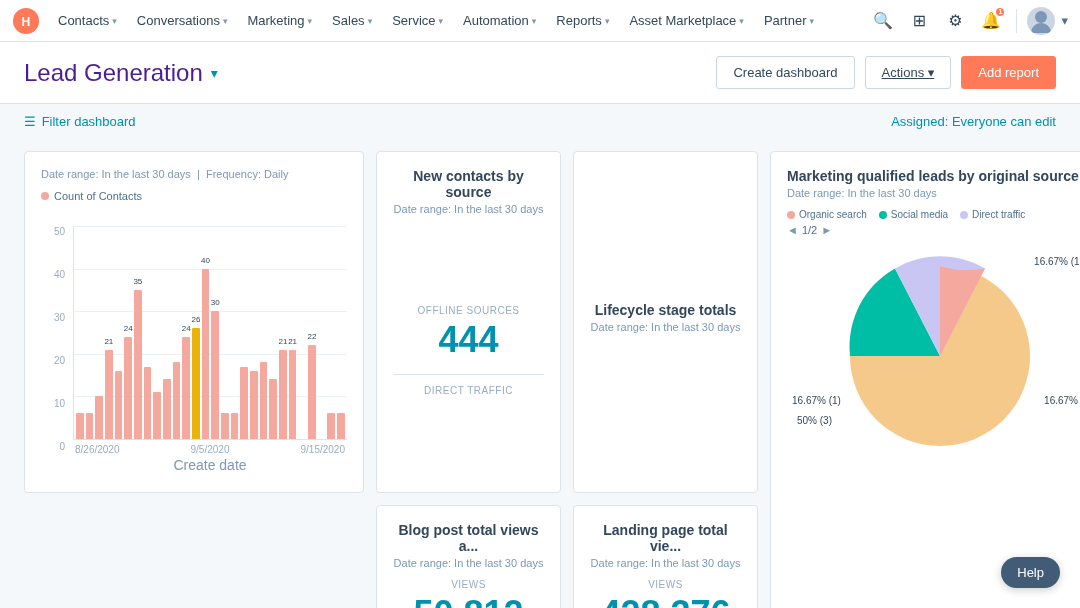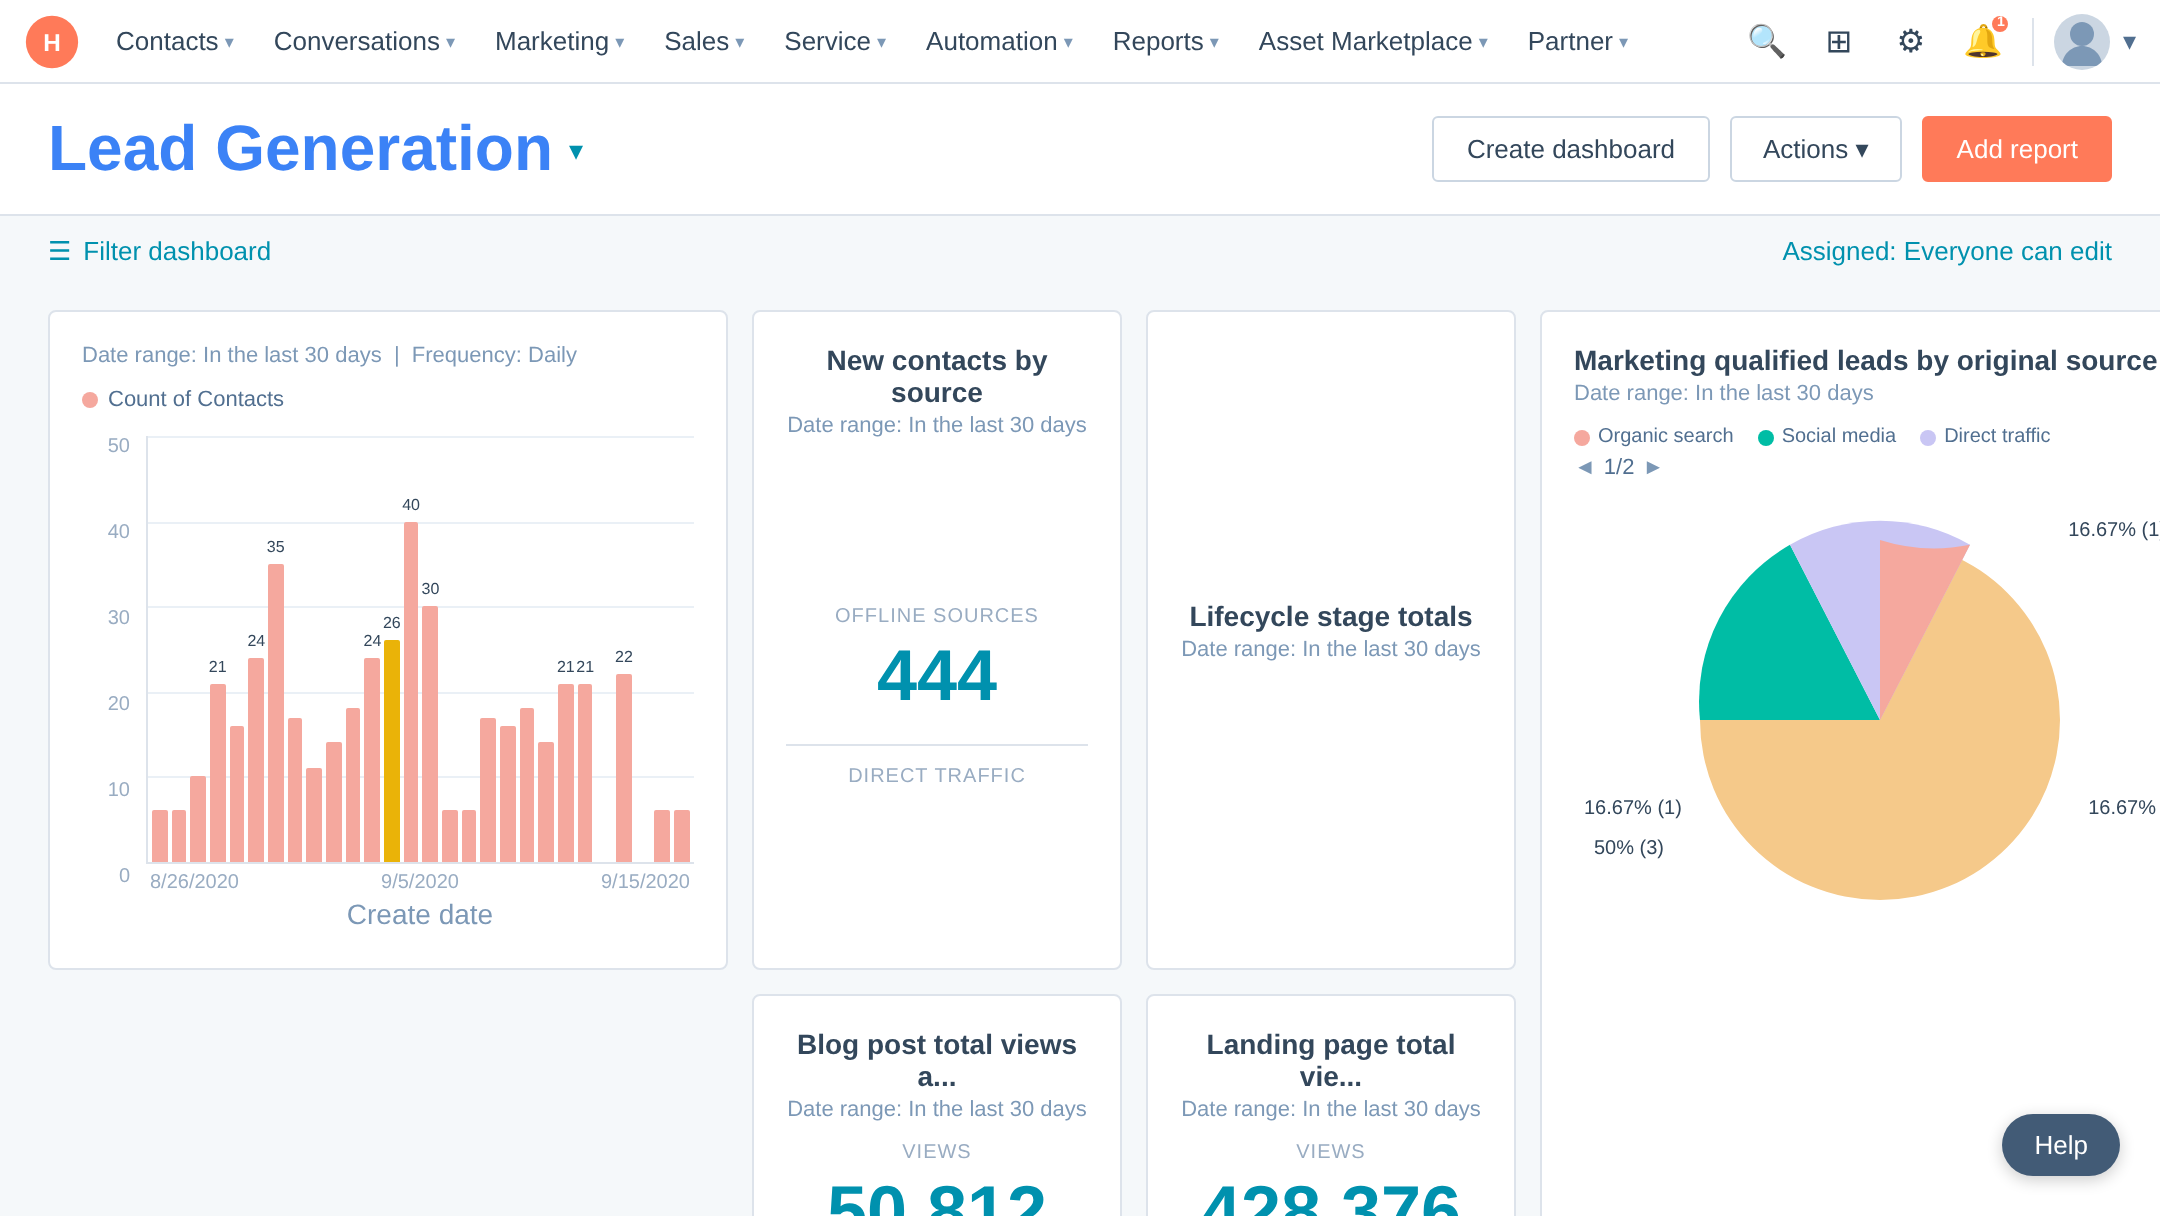--- a/index.html
+++ b/index.html
@@ -95,23 +95,23 @@
       display: flex;
       align-items: center;
       justify-content: space-between;
     }
     .page-title-row {
       display: flex;
       align-items: center;
       gap: 8px;
     }
     .page-title {
-      font-size: 32px;
-      font-weight: 700;
-      color: #3b82f6;
+      font-size: 24px;
+      font-weight: 400;
+      color: #4c1d95;
     }
     .title-dropdown-icon {
       color: #0091ae;
       font-size: 14px;
       cursor: pointer;
     }
     .header-actions {
       display: flex;
       gap: 10px;
     }
@@ -125,20 +125,21 @@
     }
     .btn-outline {
       background: #fff;
       border-color: #cbd6e2;
       color: #33475b;
     }
     .btn-secondary {
       background: #fff;
       border-color: #cbd6e2;
       color: #33475b;
+      text-decoration: underline;
     }
     .btn-primary {
       background: #ff7a59;
       border-color: #ff7a59;
       color: #fff;
     }
 
     
     .filter-bar {
       padding: 10px 24px;
@@ -197,21 +198,21 @@
     .contacts-card {
       grid-column: 1;
       grid-row: 1;
     }
     .chart-legend {
       display: flex;
       align-items: center;
       gap: 5px;
       font-size: 11px;
       color: #516f90;
-      margin-bottom: 12px;
+      margin-bottom: 24px;
     }
     .legend-dot {
       width: 8px;
       height: 8px;
       border-radius: 50%;
       flex-shrink: 0;
     }
 
     
     .stat-card {

